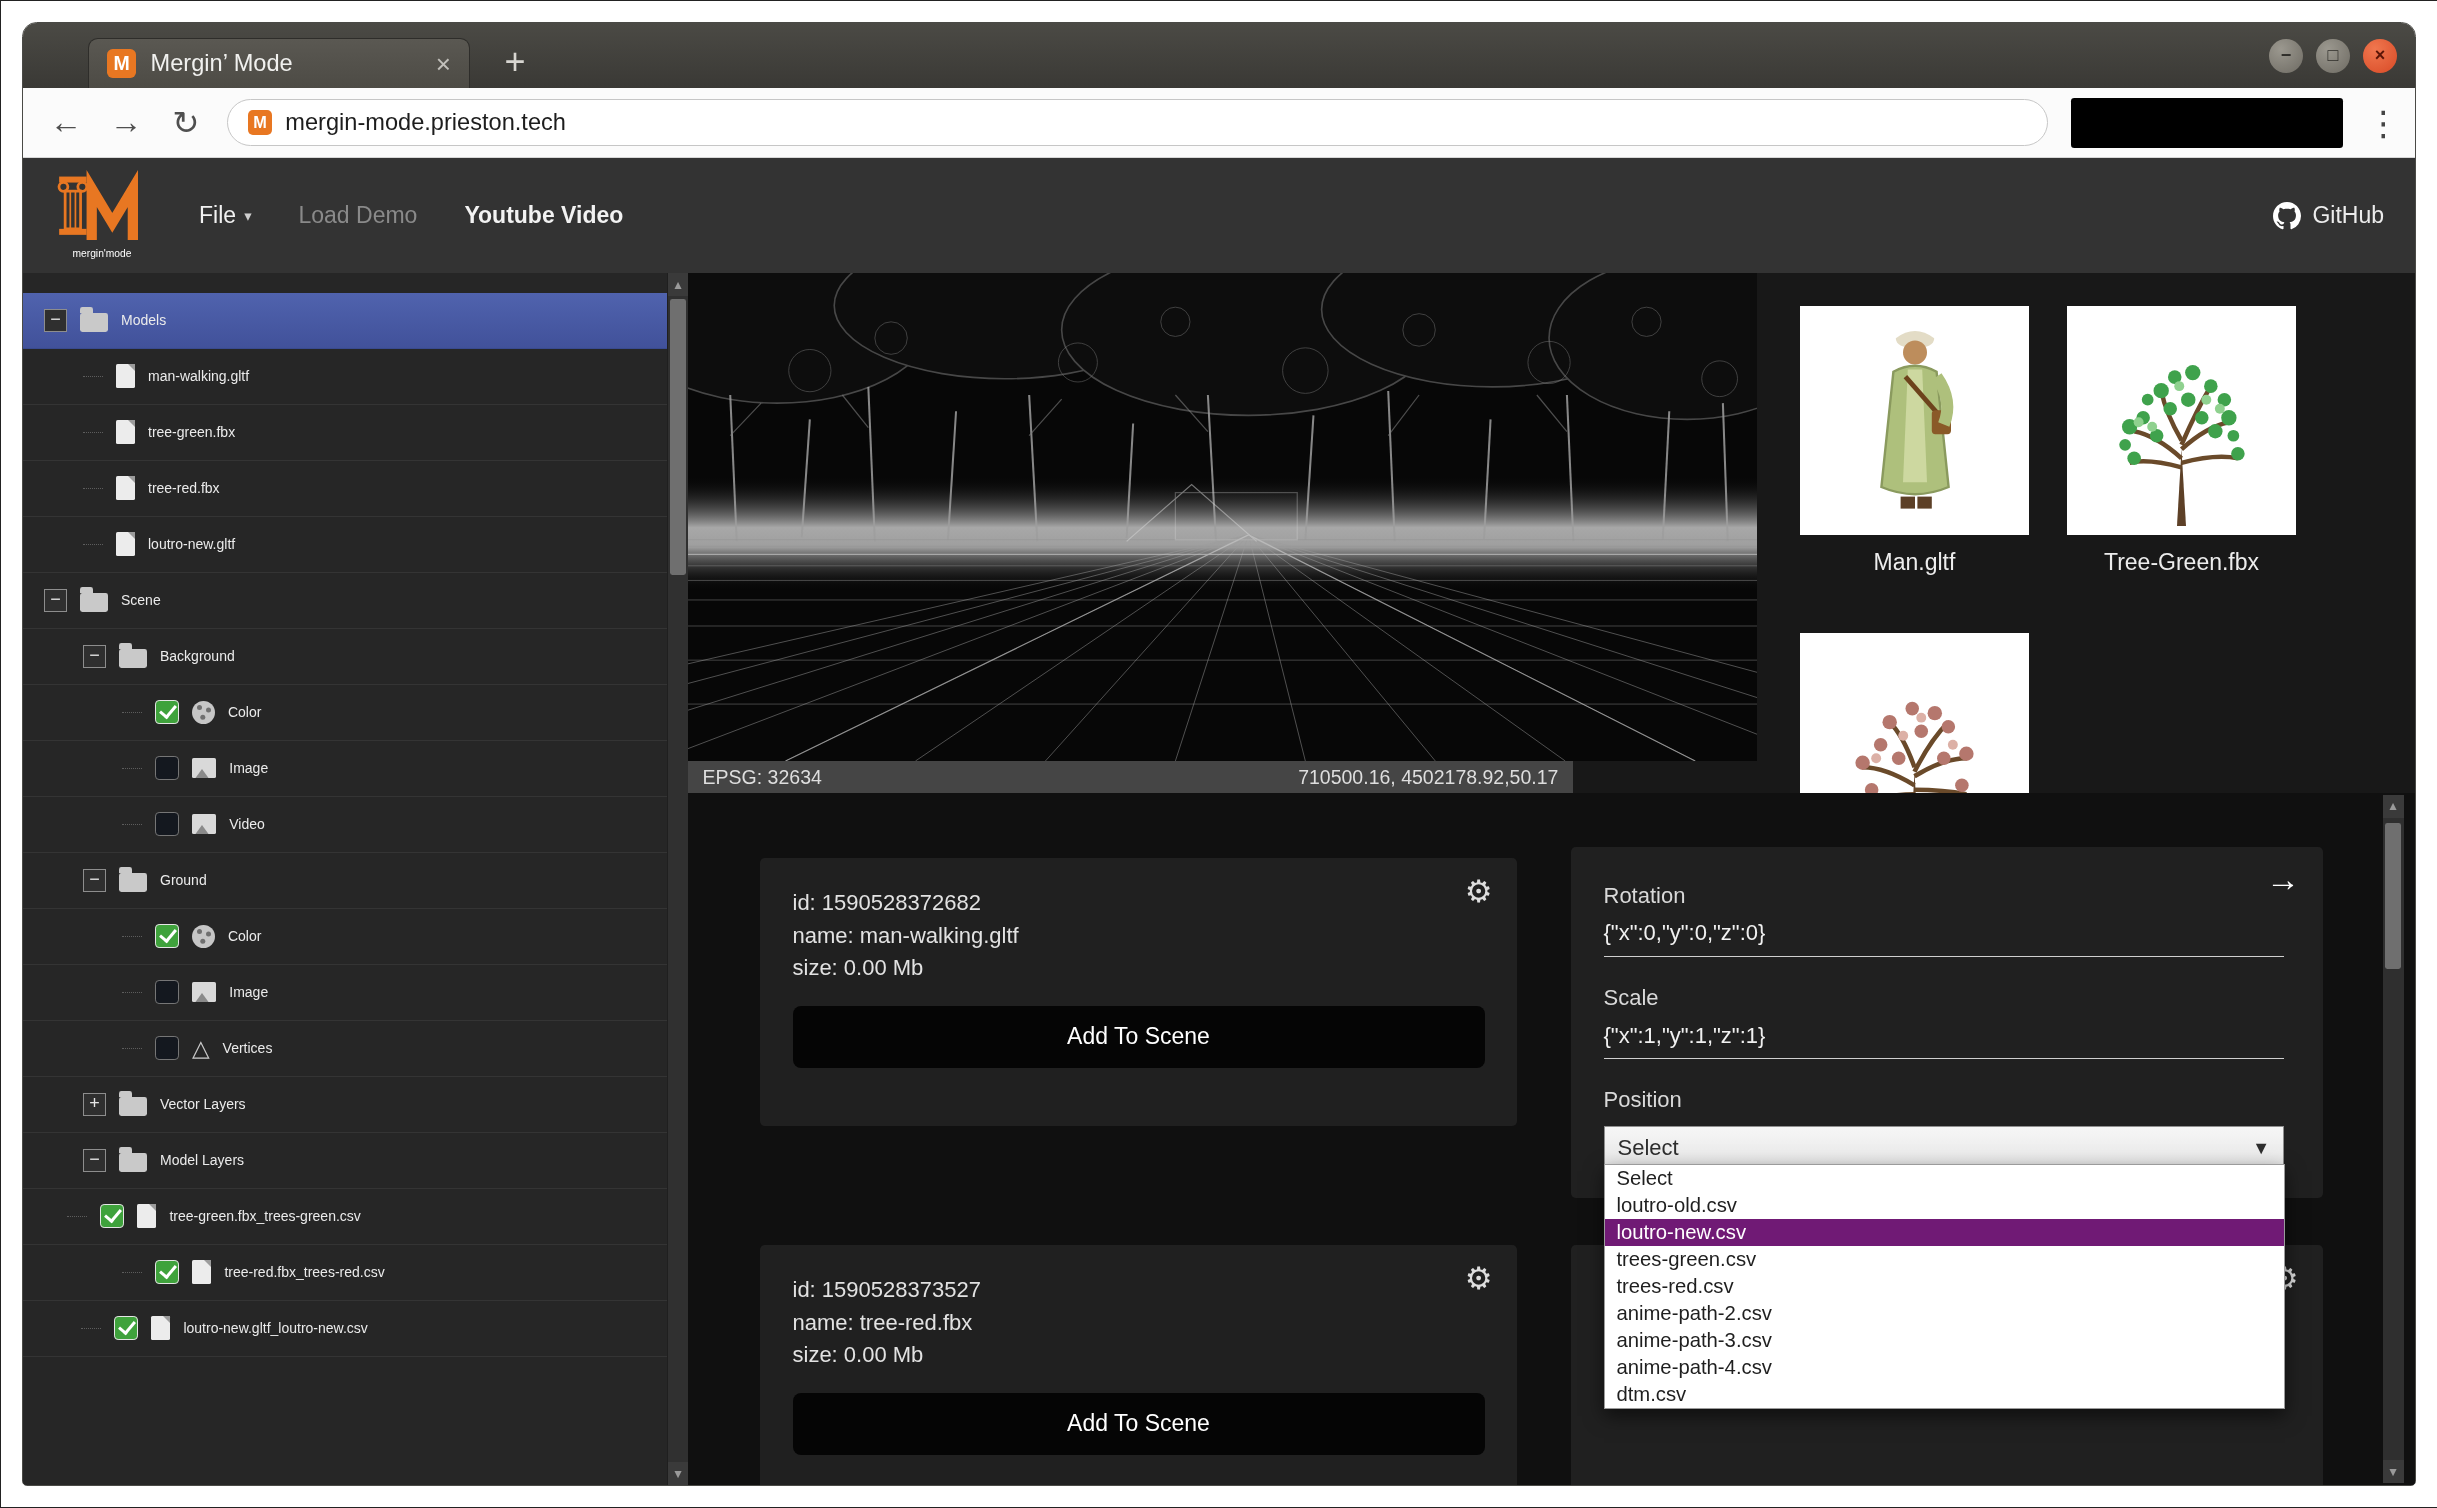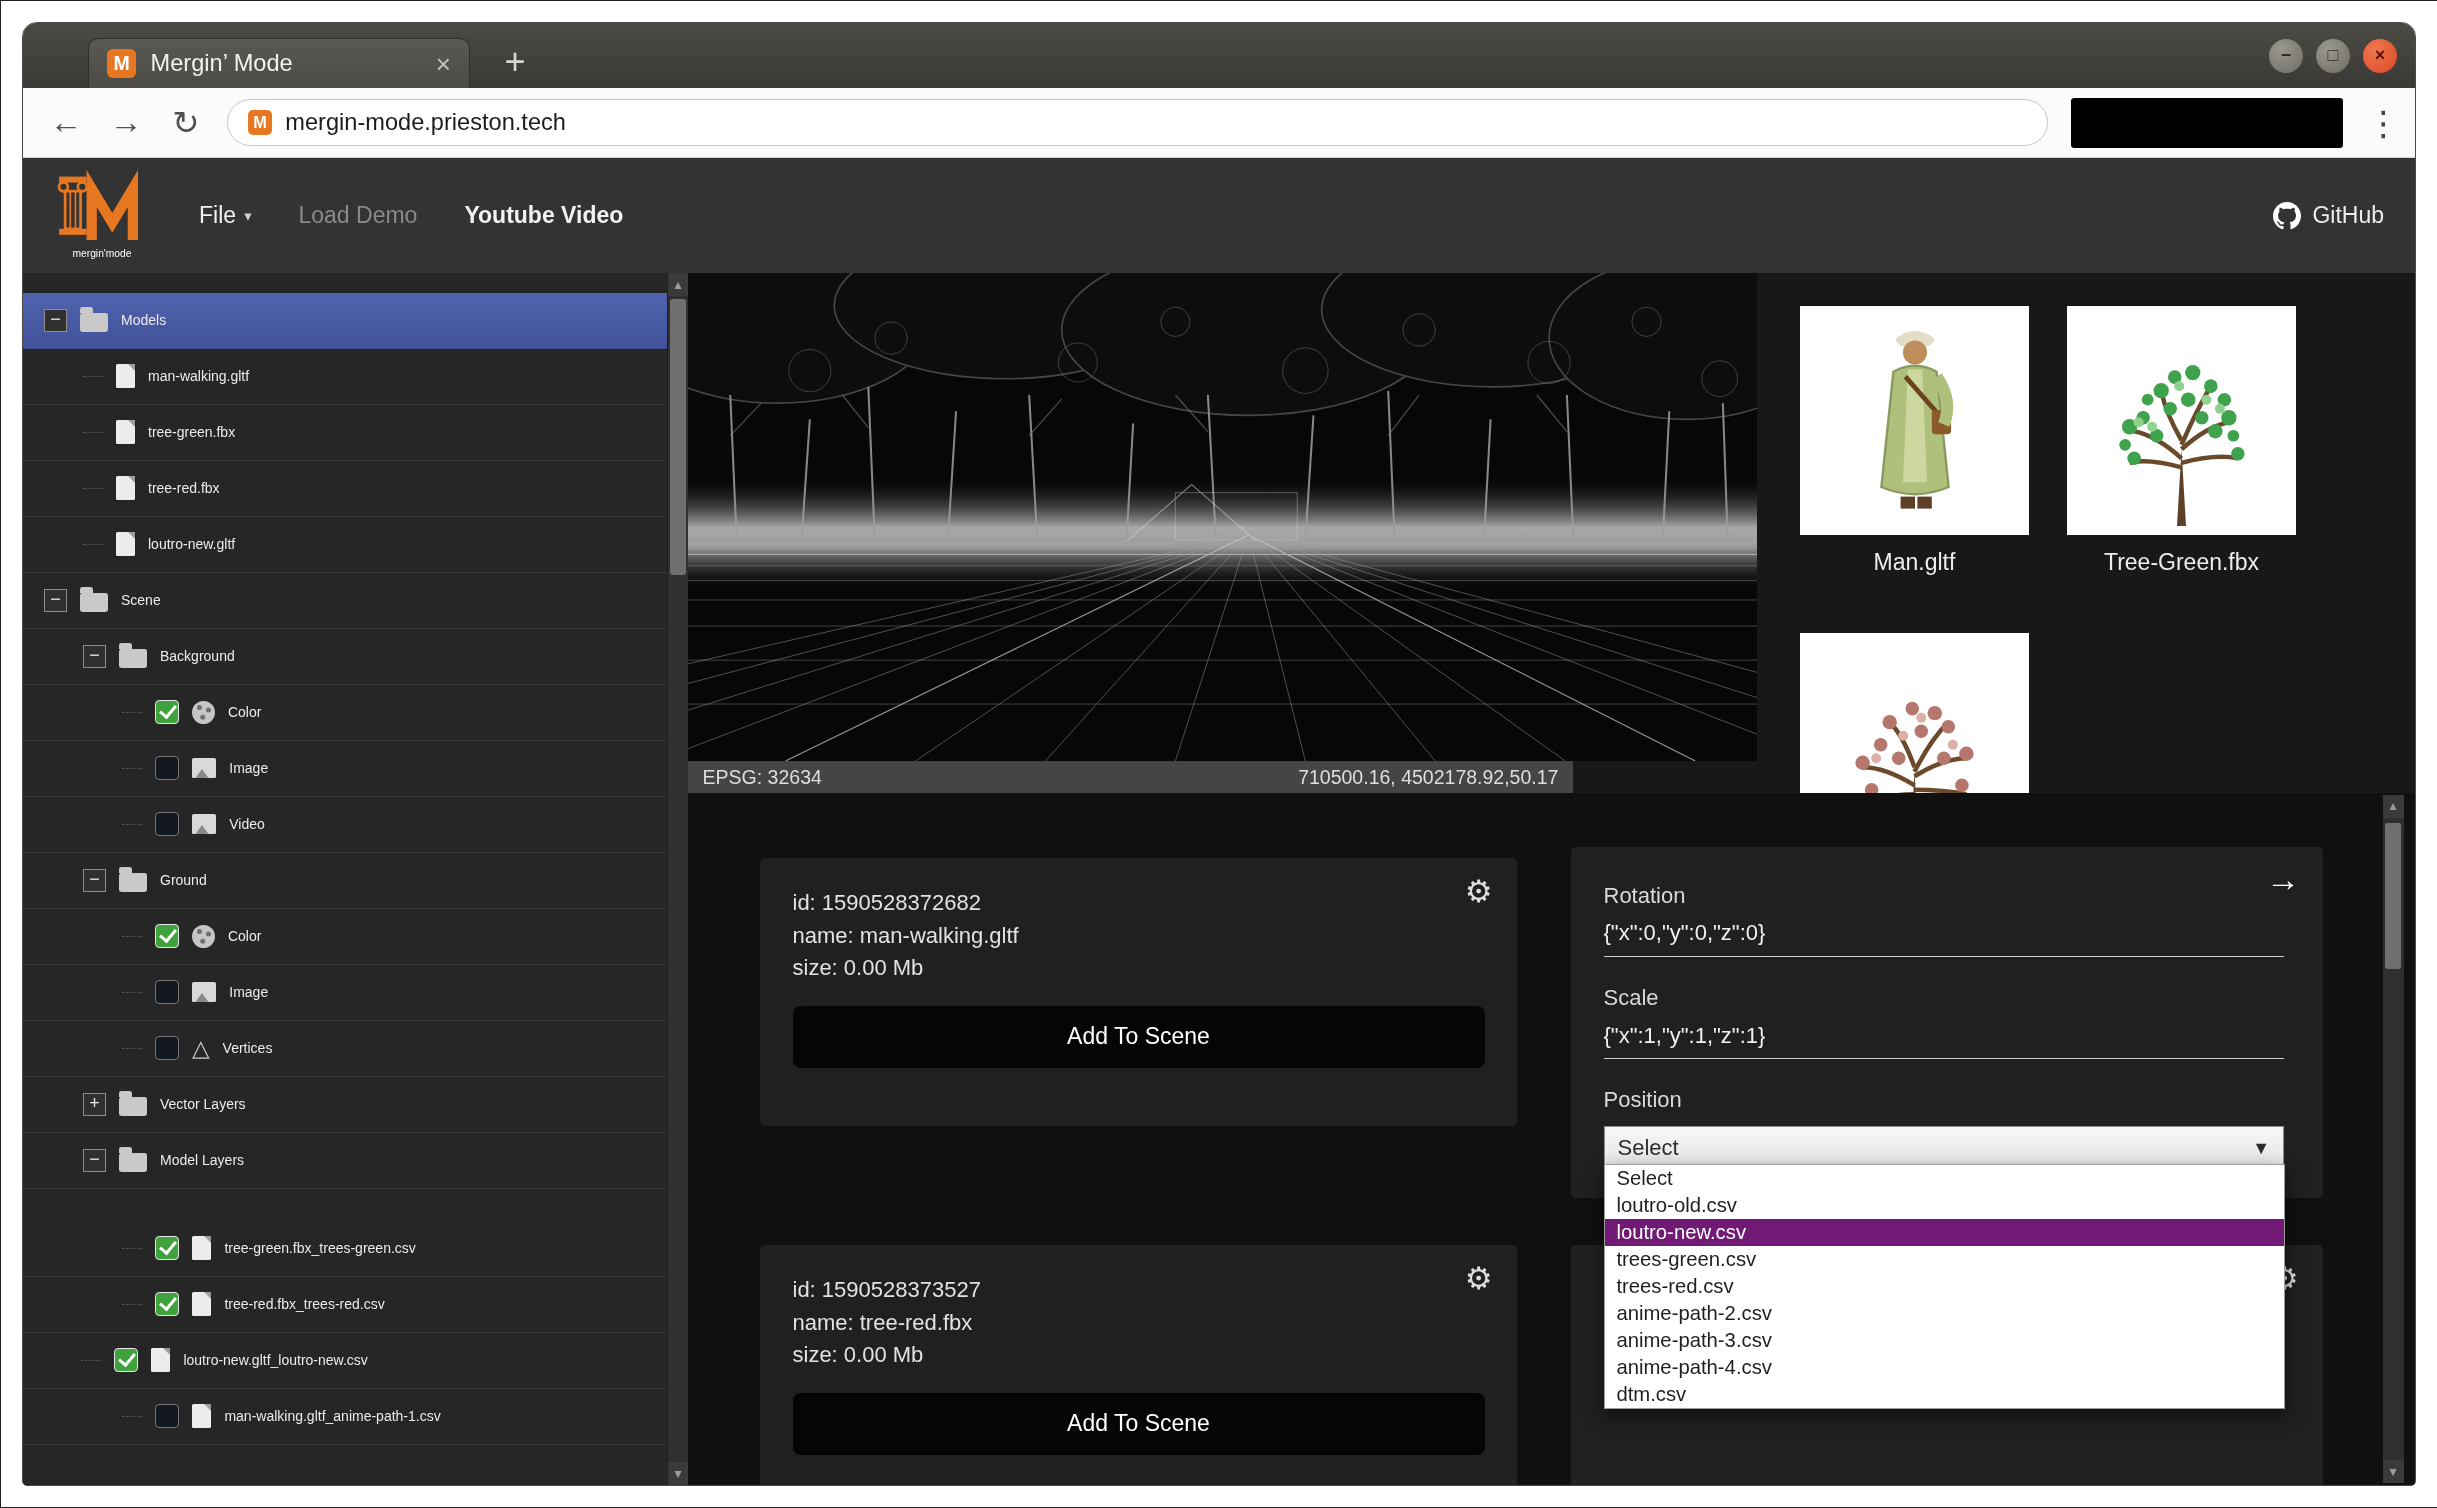--- a/index.html
+++ b/index.html
@@ -262,43 +262,37 @@
               <div class="trow" style="padding-left: 60px;">
                 <span class="exp">+</span>
                 <span class="ic ic-folder"></span>
                 <span class="tlabel">Vector Layers</span>
               </div>
               <div class="trow" style="padding-left: 60px;">
                 <span class="exp">−</span>
                 <span class="ic ic-folder"></span>
                 <span class="tlabel">Model Layers</span>
               </div>
-              <div class="trow" style="padding-left: 99px; margin-top: 32px;">
+              <div class="trow" style="padding-left: 44px;">
                 <span class="stub"></span>
                 <span class="cb checked"></span>
                 <span class="ic ic-file"></span>
                 <span class="tlabel">tree-green.fbx_trees-green.csv</span>
               </div>
               <div class="trow" style="padding-left: 99px;">
                 <span class="stub"></span>
                 <span class="cb checked"></span>
                 <span class="ic ic-file"></span>
                 <span class="tlabel">tree-red.fbx_trees-red.csv</span>
               </div>
               <div class="trow" style="padding-left: 58px;">
                 <span class="stub"></span>
                 <span class="cb checked"></span>
                 <span class="ic ic-file"></span>
                 <span class="tlabel">loutro-new.gltf_loutro-new.csv</span>
-              </div>
-              <div class="trow" style="padding-left: 99px;">
-                <span class="stub"></span>
-                <span class="cb"></span>
-                <span class="ic ic-file"></span>
-                <span class="tlabel">man-walking.gltf_anime-path-1.csv</span>
               </div>
             </div>
           <div class="sb-track">
             <div class="sb-btn">▲</div>
             <div class="sb-thumb"></div>
             <div class="sb-btn bottom">▼</div>
           </div>
         </aside>
 
         <div class="main">

